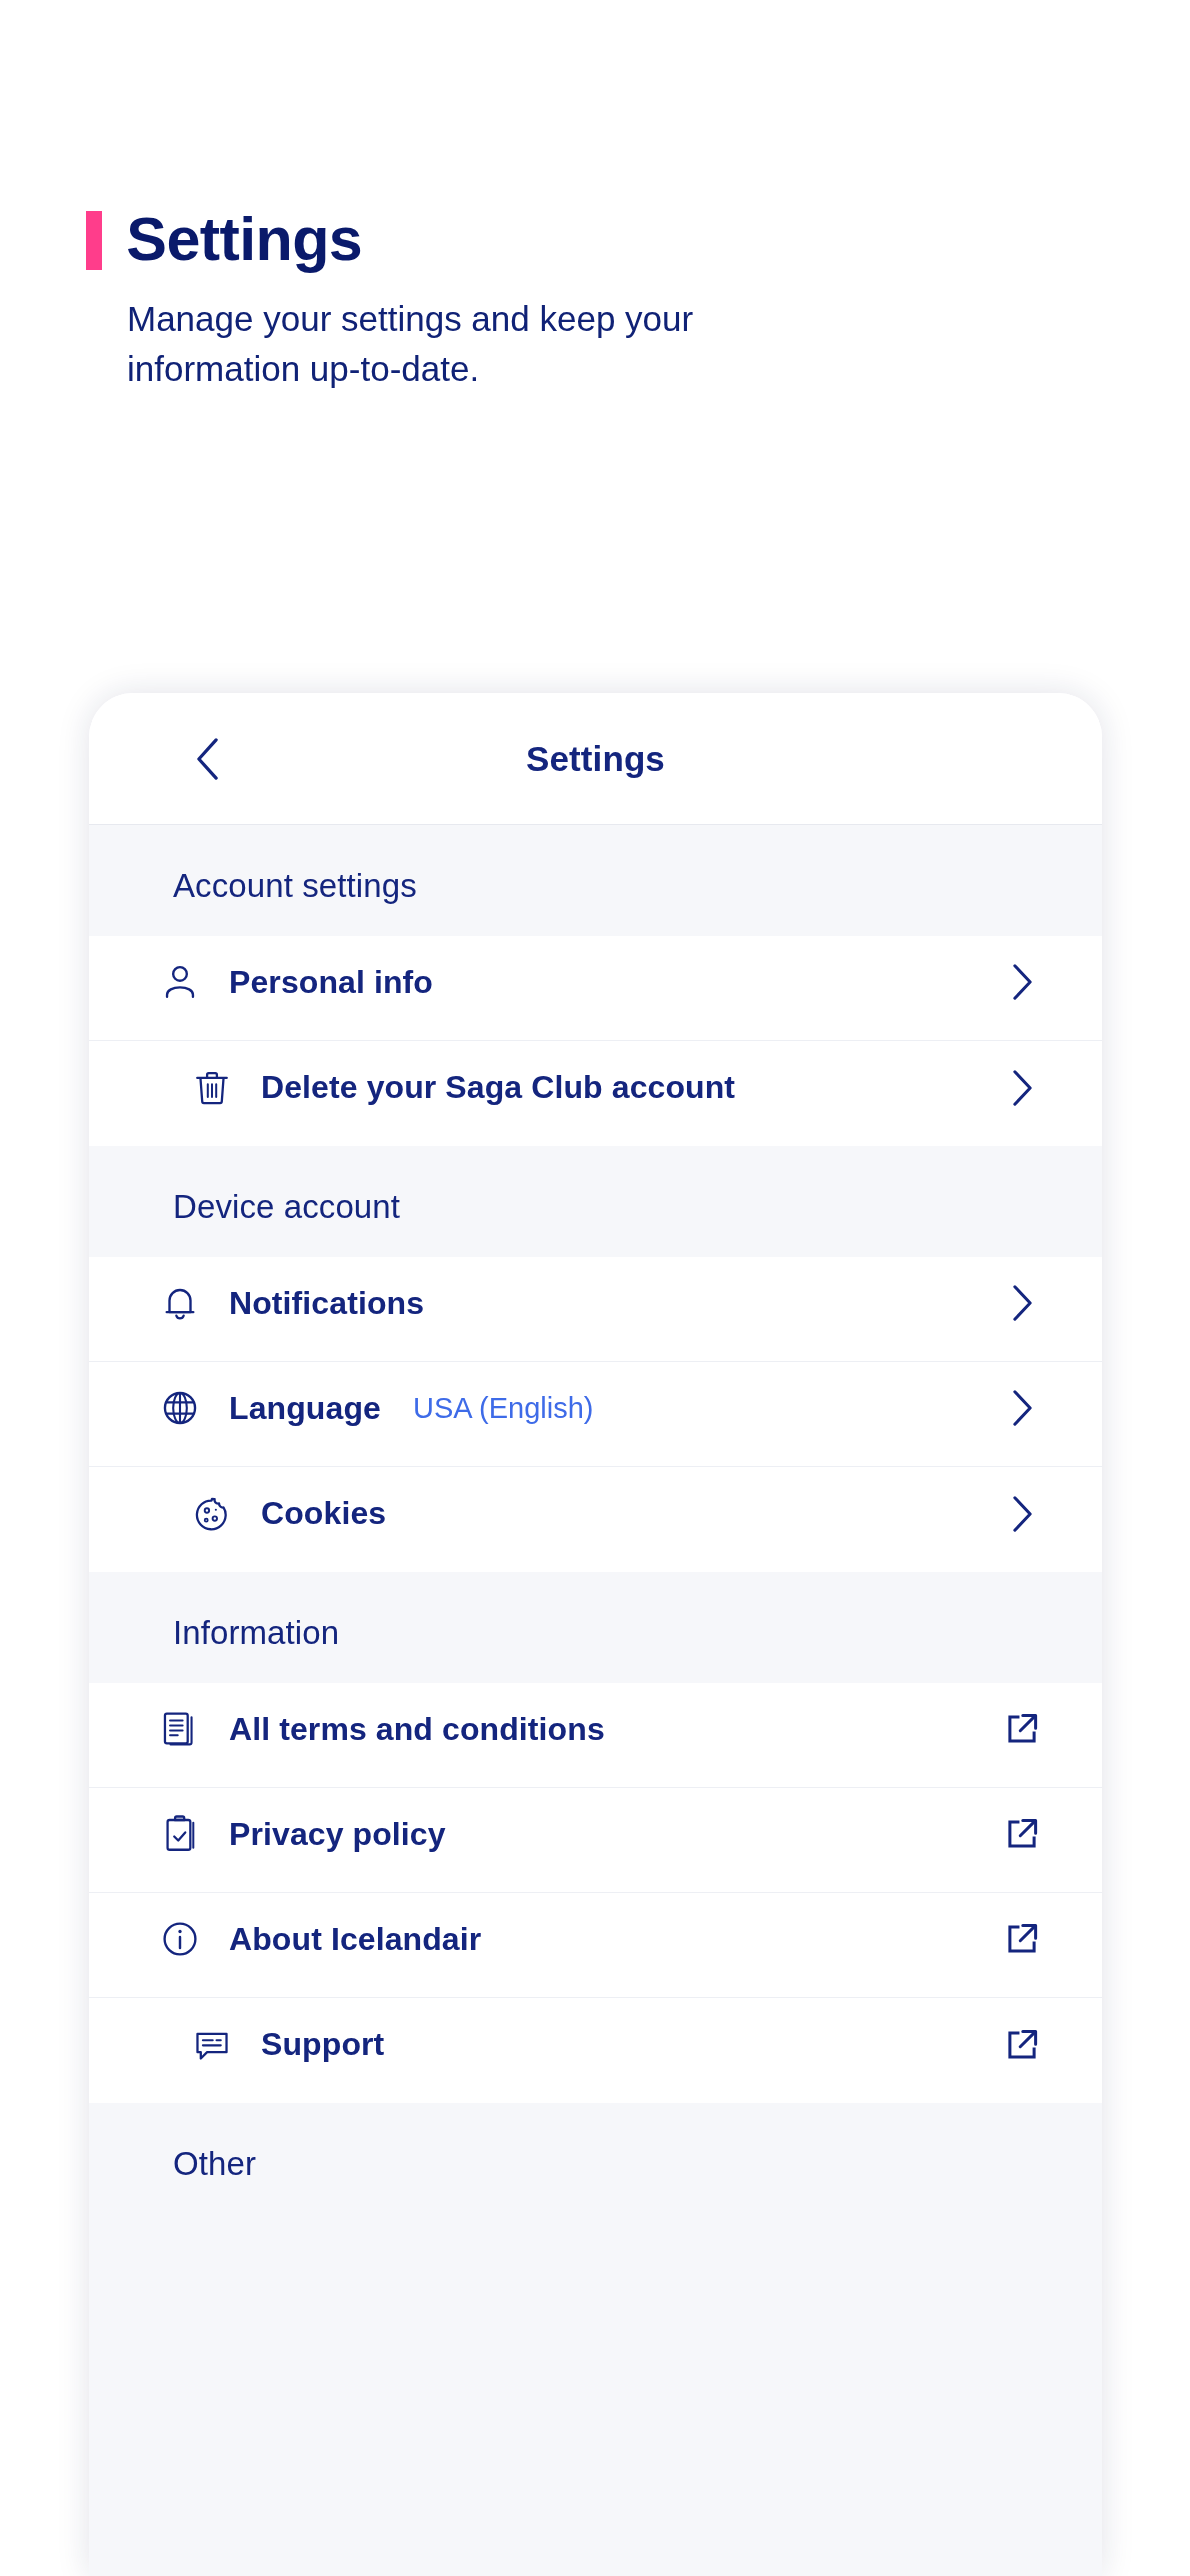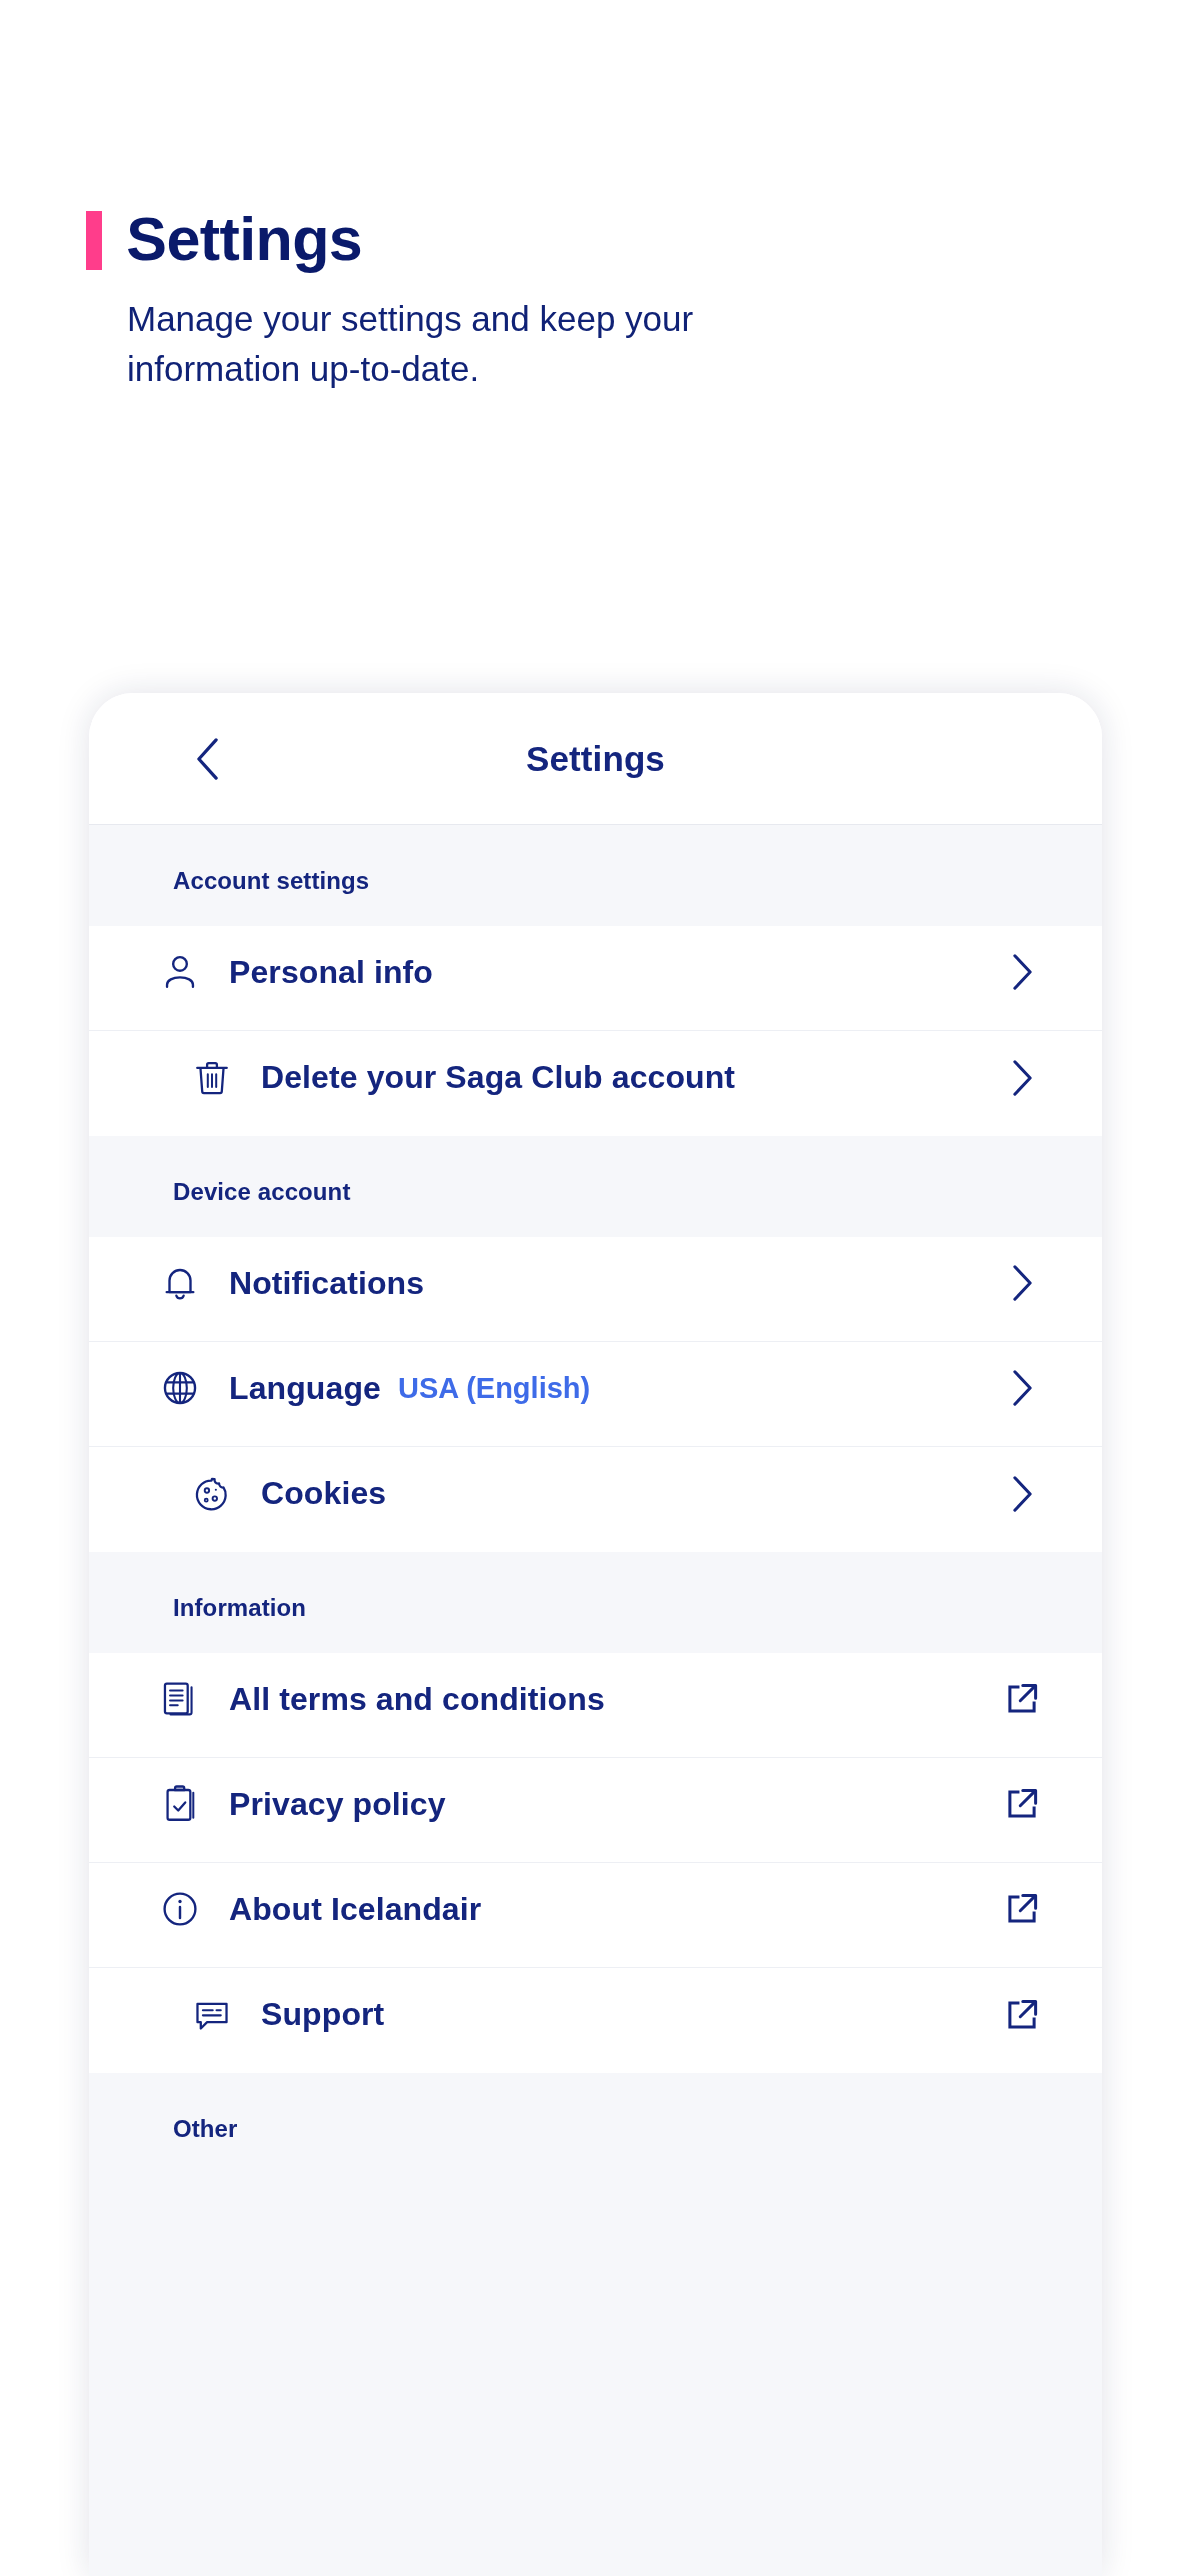--- a/index.html
+++ b/index.html
@@ -101,22 +101,22 @@
     color: #14257E;
     letter-spacing: 0.1px;
   }
 
   .card-body {
     background: #F6F7FA;
     min-height: 1751px;
   }
 
   .section-header {
-    font-size: 24px;
-    font-weight: 700;
+    font-size: 33px;
+    font-weight: 400;
     color: #14257E;
     padding: 42px 0 31px 84px;
     letter-spacing: 0.1px;
   }
 
   .group {
     background: #ffffff;
   }
 
   .row {
@@ -144,23 +144,23 @@
   .row-label {
     font-size: 32px;
     font-weight: 700;
     color: #14257E;
     letter-spacing: 0.1px;
     white-space: nowrap;
   }
 
   .row-value {
     font-size: 29px;
-    font-weight: 700;
+    font-weight: 400;
     color: #3E6BE8;
-    margin-left: 17px;
+    margin-left: 32px;
     white-space: nowrap;
   }
 
   .row-spacer { flex: 1 1 auto; }
 
   .row-action {
     width: 42px;
     height: 42px;
     display: flex;
     align-items: center;

